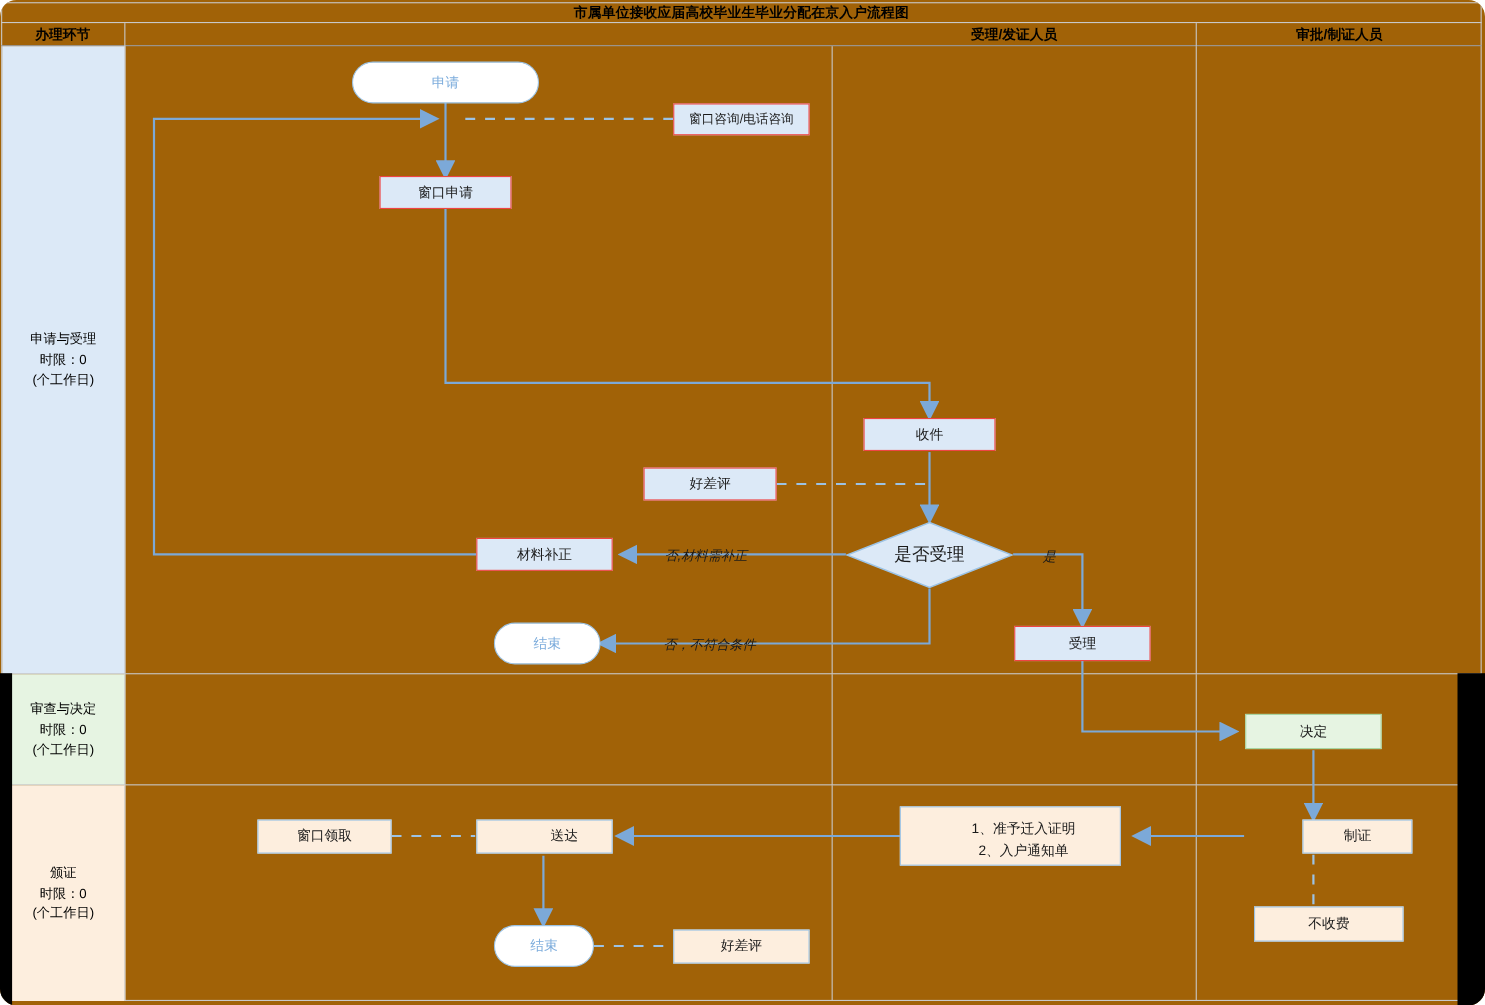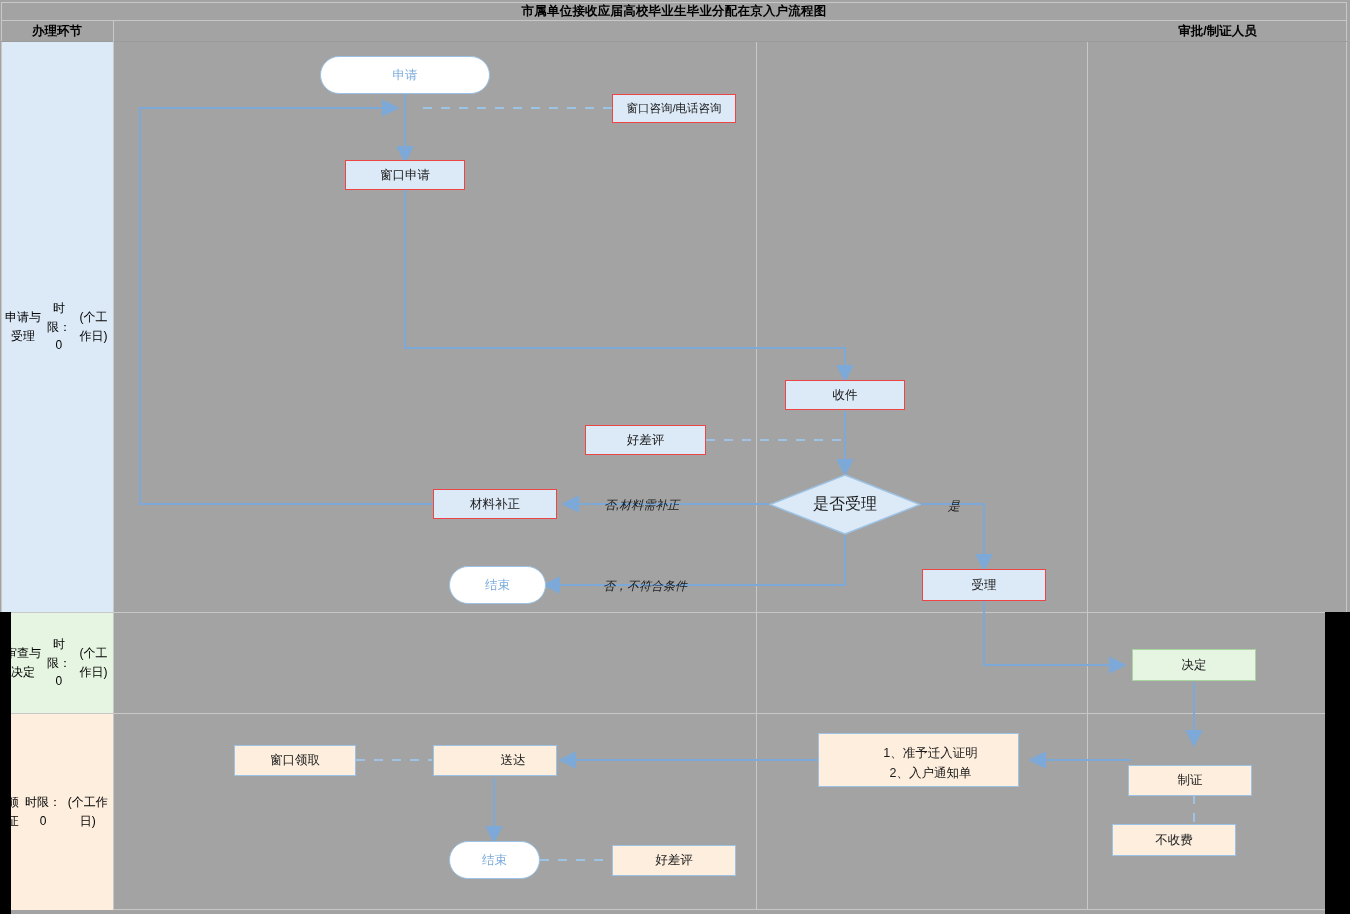--- a/index.html
+++ b/index.html
@@ -5,22 +5,23 @@
   html, body {
     margin: 0;
     padding: 0;
     background: #ffffff;
     font-family: "Liberation Sans", "DejaVu Sans", sans-serif;
   }
   #page {
     position: relative;
     width: 1350px;
     height: 914px;
-    background: #a3a3a3;
+    background: #a16207;
     overflow: hidden;
+    border-radius: 15px;
   }
 
   
   .frame {
     position: absolute;
     left: 1px; top: 2px;
     width: 1346px; height: 908px;
     border: 1px solid #c8c8c8;
     box-sizing: border-box;
   }
@@ -50,21 +51,21 @@
   .hcell.div { border-right: 1px solid #c8c8c8; }
 
   
   .lane-label {
     position: absolute;
     left: 2px;
     width: 112px;
     box-sizing: border-box;
     border-right: 1px solid #c8c8c8;
     border-bottom: 1px solid #c8c8c8;
-    display: flex; flex-direction: row;
+    display: flex; flex-direction: column;
     align-items: center; justify-content: center;
     font-size: 12px; color: #000; line-height: 1.55;
     text-align: center;
   }
   .lane-body {
     position: absolute;
     left: 114px;
     width: 1233px;
     box-sizing: border-box;
     border-bottom: 1px solid #c8c8c8;
@@ -133,20 +134,21 @@
 <body>
 
 <div id="page">
 
   <div class="frame"></div>
 
   <div class="title-bar">市属单位接收应届高校毕业生毕业分配在京入户流程图</div>
 
   <div class="header-row">
     <div class="hcell div" style="left:0;width:113px;">办理环节</div>
+    <div class="hcell div" style="left:756px;width:331px;">受理/发证人员</div>
     <div class="hcell" style="left:1087px;width:259px;">审批/制证人员</div>
   </div>
 
   <div class="lane-label" style="top:42px;height:571px;background:#dce9f7;">
     <div>申请与受理</div>
     <div>时限：0</div>
     <div>(个工作日)</div>
   </div>
   <div class="lane-body" style="top:42px;height:571px;"></div>
   <div class="vsep" style="left:756px;top:42px;height:571px;"></div>
@@ -242,23 +244,23 @@
   </div>
 
   <div class="node blue" style="left:433px;top:489px;width:124px;height:30px;">材料补正</div>
 
   <div class="node term" style="left:449px;top:566px;width:97px;height:38px;">结束</div>
 
   <div class="node blue" style="left:922px;top:569px;width:124px;height:32px;">受理</div>
 
   <div class="node green" style="left:1132px;top:649px;width:124px;height:32px;">决定</div>
 
-  <div class="node peach" style="left:1128px;top:745px;width:124px;height:31px;margin-top:20px;">制证</div>
-
-  <div class="node peach" style="left:1112px;top:824px;width:124px;height:32px;">不收费</div>
+  <div class="node peach" style="left:1184px;top:745px;width:100px;height:31px;">制证</div>
+
+  <div class="node peach" style="left:1140px;top:824px;width:136px;height:32px;">不收费</div>
 
   <div class="node peach multiline" style="left:818px;top:733px;width:201px;height:54px;">
     <div style="font-size:12.5px;">1、准予迁入证明</div>
     <div style="font-size:12.5px;">2、入户通知单</div>
   </div>
 
   <div class="node peach" style="left:433px;top:745px;width:124px;height:31px;padding-left:36px;">送达</div>
 
   <div class="node peach" style="left:234px;top:745px;width:122px;height:31px;">窗口领取</div>
 

